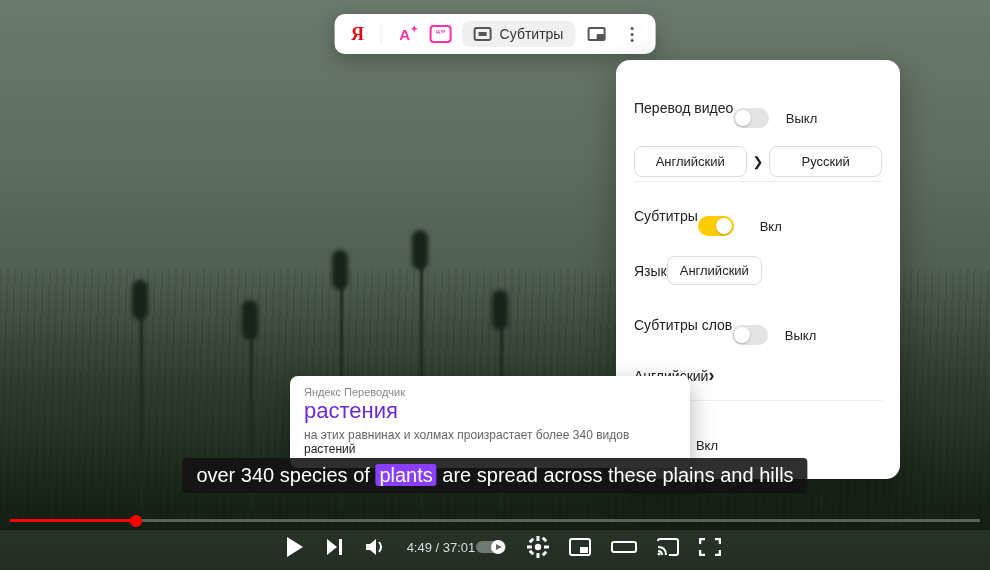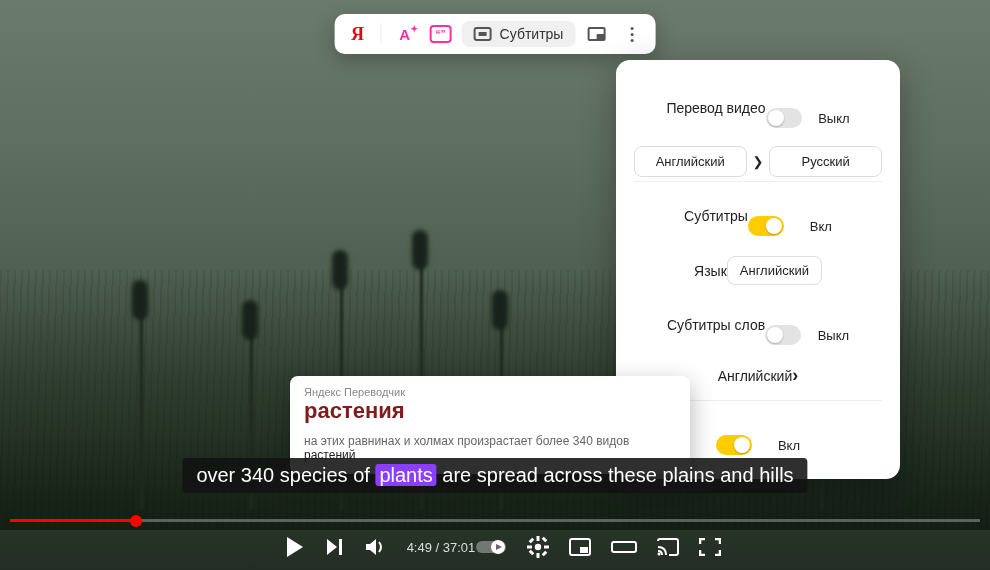--- a/index.html
+++ b/index.html
@@ -55,21 +55,21 @@
   .more-icon span{width:3px;height:3px;background:#555;border-radius:50%;}
 
   
   .panel {
     position:absolute; top:60px; right:90px;
     width:284px; background:#fff; border-radius:14px;
     box-shadow:0 10px 34px rgba(0,0,0,0.3);
     padding:18px 18px 14px;
     font-size:14px; color:#222;
   }
-  .row { display:flex; align-items:center; justify-content:center; padding:10px 0; }
+  .row { display:flex; align-items:center; justify-content:flex-start; padding:10px 0; }
   .row.sep { border-top:1px solid #eee; padding-top:14px; margin-top:4px; }
   .lang-pair { display:flex; align-items:center; gap:6px; margin:8px 0 4px; }
   .lang-pair button {
     flex:1; background:#fff; border:1px solid #ddd; border-radius:8px;
     padding:7px 0; font-size:13px; cursor:pointer; color:#222;
   }
   .chev { font-size:13px; color:#222; }
   .toggle {
     position:relative; width:36px; height:20px; border-radius:10px;
     background:#e3e3e3; cursor:pointer; flex-shrink:0;
@@ -90,21 +90,21 @@
   .chevron-right { font-size:18px; color:#222; cursor:pointer; font-weight:bold; }
 
   
   .translate-popup {
     position:absolute; left:290px; top:376px;
     width:400px; background:#fff; border-radius:8px;
     box-shadow:0 8px 24px rgba(0,0,0,0.3);
     padding:10px 14px 12px;
   }
   .translate-popup .brand { font-size:11px; color:#888; margin-bottom:0; }
-  .translate-popup .word { font-size:22px; color:#7f1d1d; margin-bottom:10px;font-weight:bold; }
+  .translate-popup .word { font-size:22px; color:#6d28d9; margin-bottom:4px; }
   .translate-popup .sentence { font-size:12px; color:#666; }
   .translate-popup .sentence b { color:#222; font-weight:normal; }
 
   
   .subtitle {
     position:absolute; left:50%; transform:translateX(-50%);
     top:458px;
     background:rgba(18,18,18,0.88); color:#fff;
     font-size:20px; padding:6px 14px; border-radius:4px;
     white-space:nowrap;

